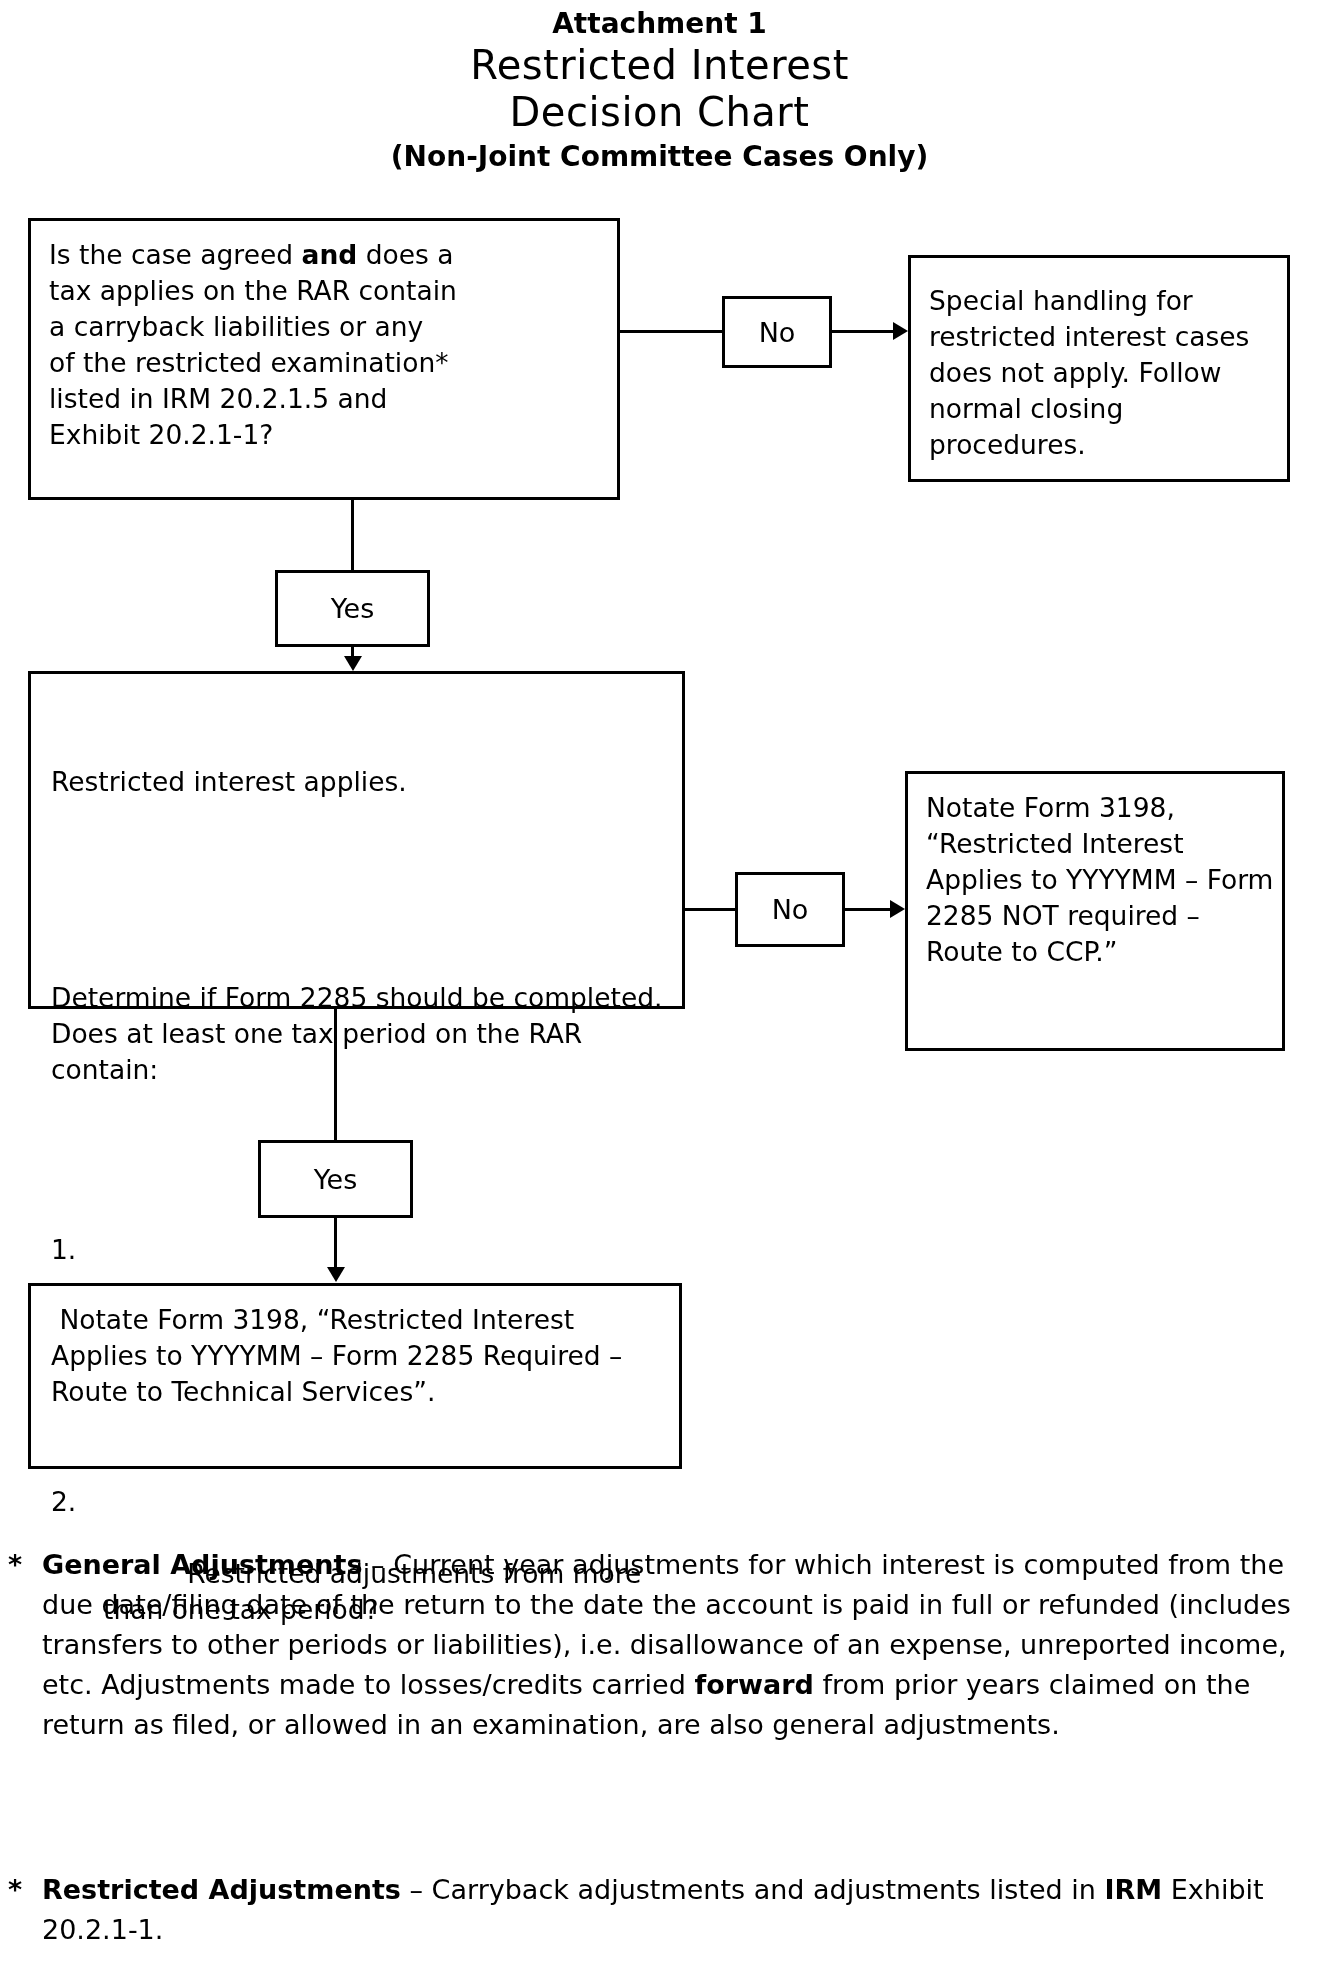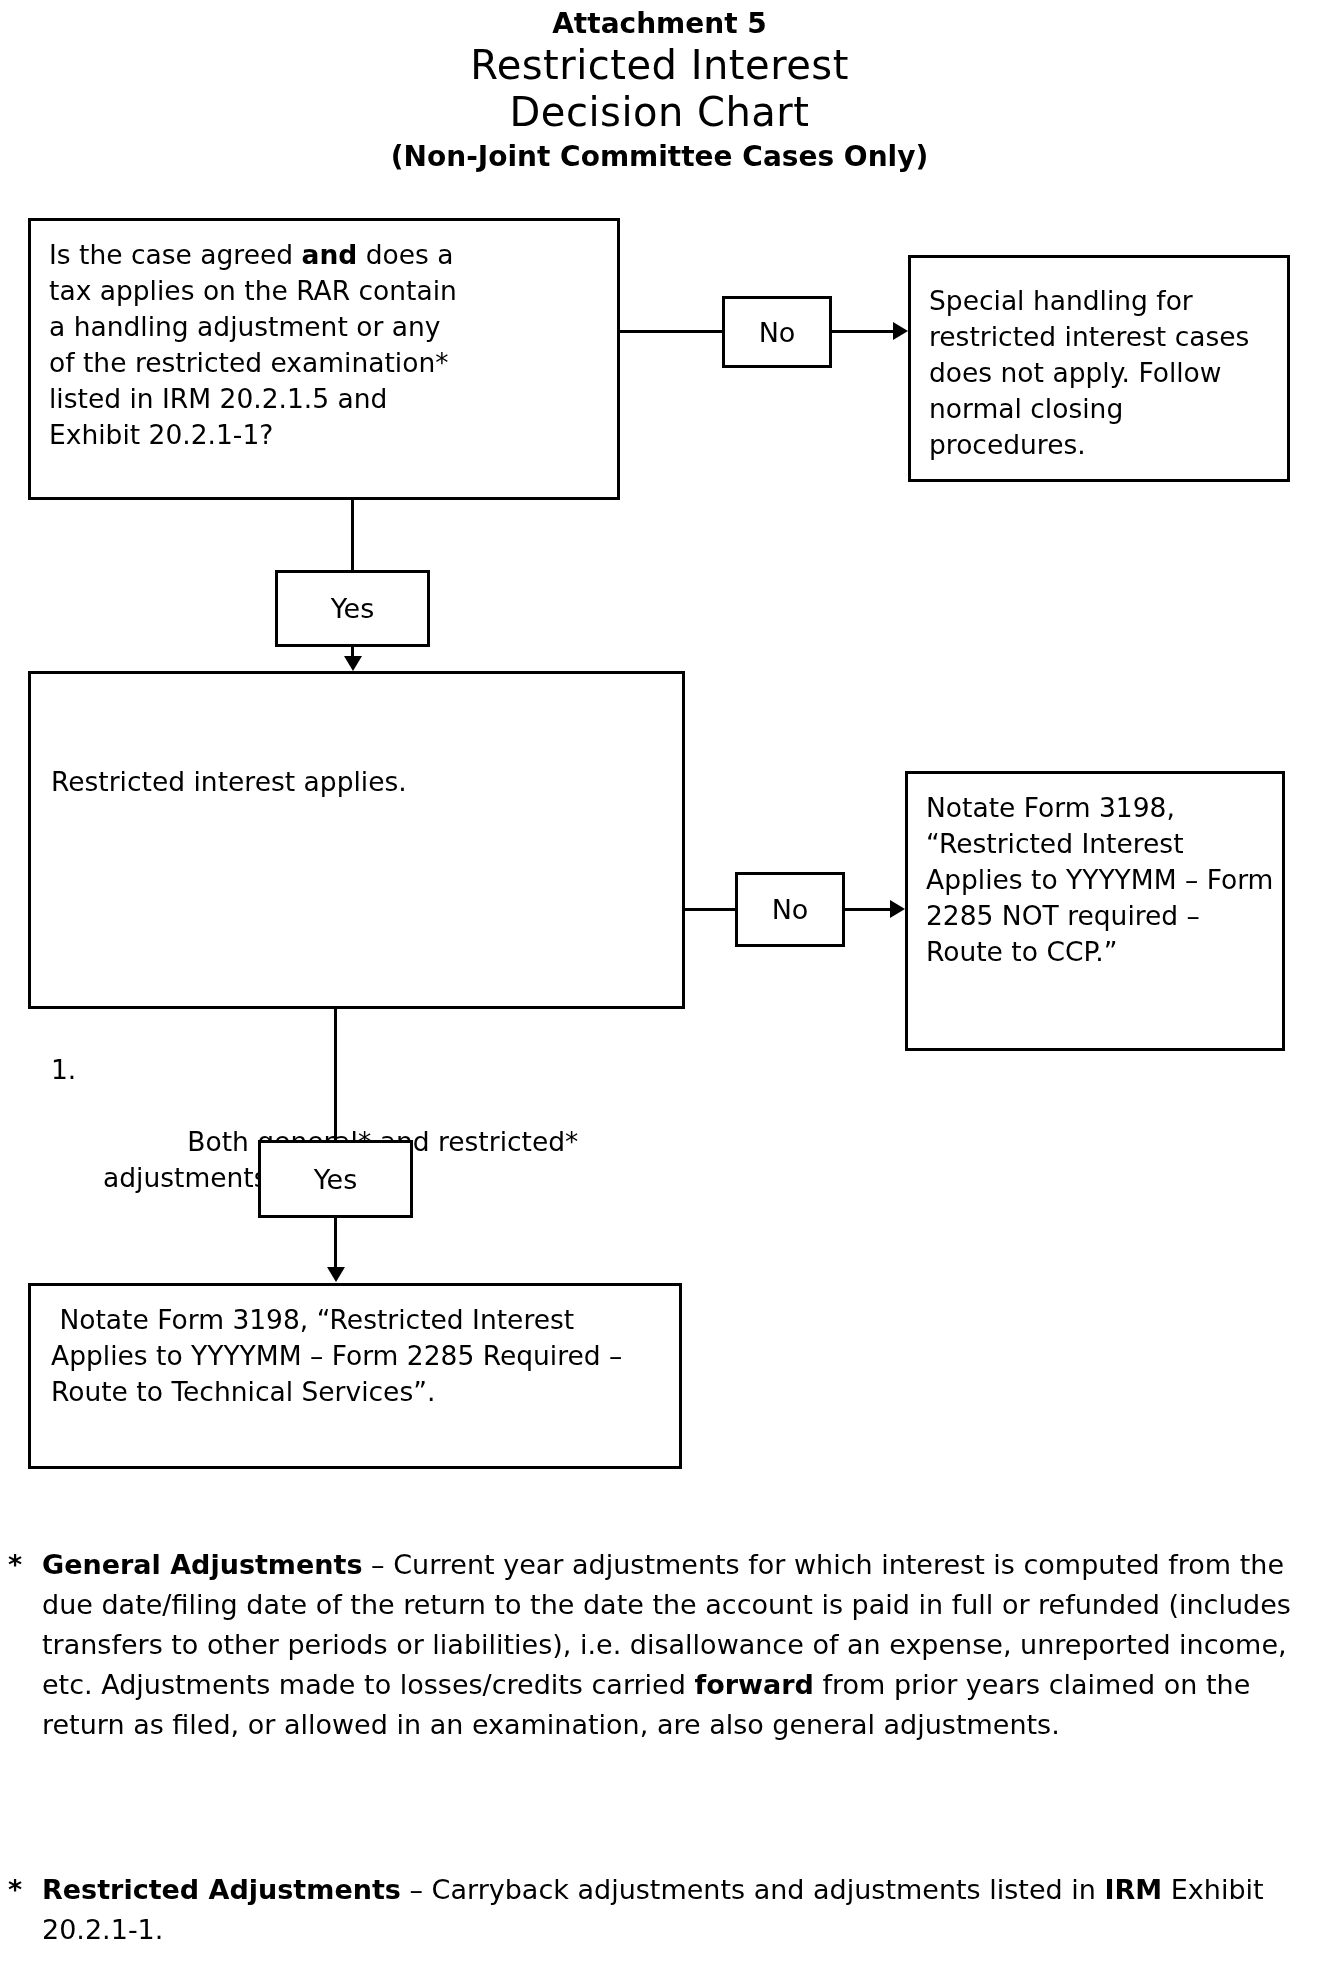--- a/index.html
+++ b/index.html
@@ -153,30 +153,30 @@
     text-indent: 0;
   }
   b { font-weight: bold; }
 </style>
 </head>
 <body>
 
 <div id="page">
 
   <div class="title-block">
-    <div class="t-attachment">Attachment 5</div>
+    <div class="t-attachment">Attachment 1</div>
     <div class="t-main">Restricted Interest</div>
     <div class="t-main">Decision Chart</div>
     <div class="t-sub">(Non-Joint Committee Cases Only)</div>
   </div>
 
   <div class="box" id="box-q1">
     <div class="box-text"><span>Is the case agreed <b>and</b> does a</span>
 <span>tax applies on the RAR contain</span>
-<span>a handling adjustment or any</span>
+<span>a carryback liabilities or any</span>
 <span>of the restricted examination*</span>
 <span>listed in IRM 20.2.1.5 and</span>
 <span>Exhibit 20.2.1-1?</span></div>
   </div>
 
   <div class="hline" style="left:620px; top:330px; width:102px;"></div>
   <div class="label-box" id="lbl-no1">
     <span>No</span>
   </div>
   <div class="hline" style="left:832px; top:330px; width:62px;"></div>
@@ -190,20 +190,21 @@
   <div class="label-box" id="lbl-yes1">
     <span>Yes</span>
   </div>
   <div class="vline" style="left:351px; top:647px; height:10px;"></div>
   <div class="arrow-down" style="left:344px; top:656px;"></div>
 
   <div class="box" id="box-q2">
     <div class="box-text">
       <div>Restricted interest applies.</div>
       <div style="height:36px;"></div>
+      <div>Determine if Form 2285 should be completed. Does at least one tax period on the RAR contain:</div>
       <ul class="numlist">
         <li>
           <span class="num">1.</span>
           <span>Both general* and restricted* adjustments, or</span>
         </li>
         <li>
           <span class="num">2.</span>
           <span>Restricted adjustments from more than one tax period?</span>
         </li>
       </ul>

